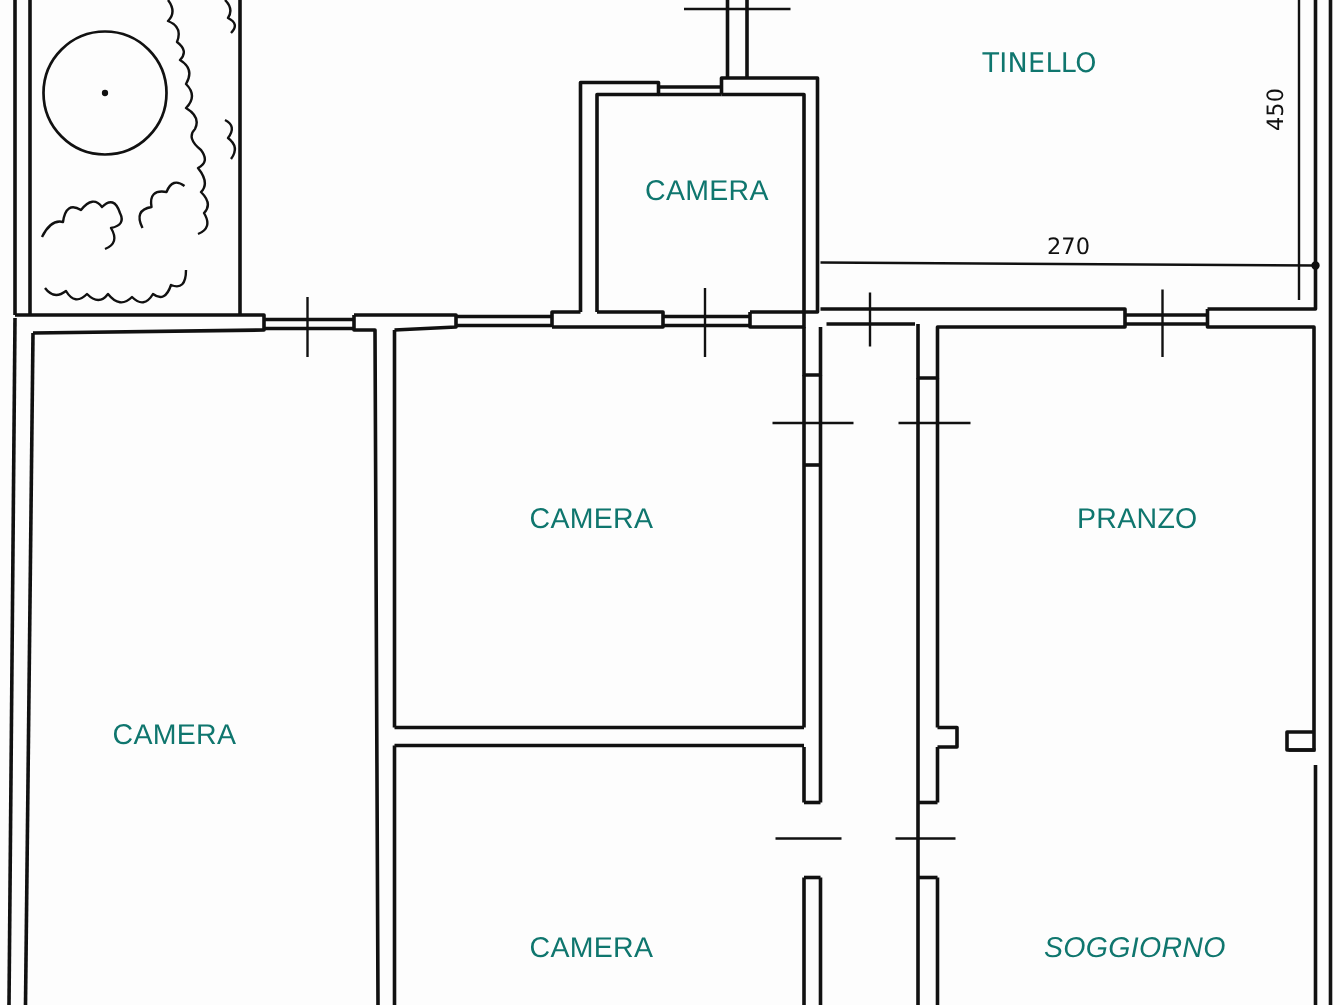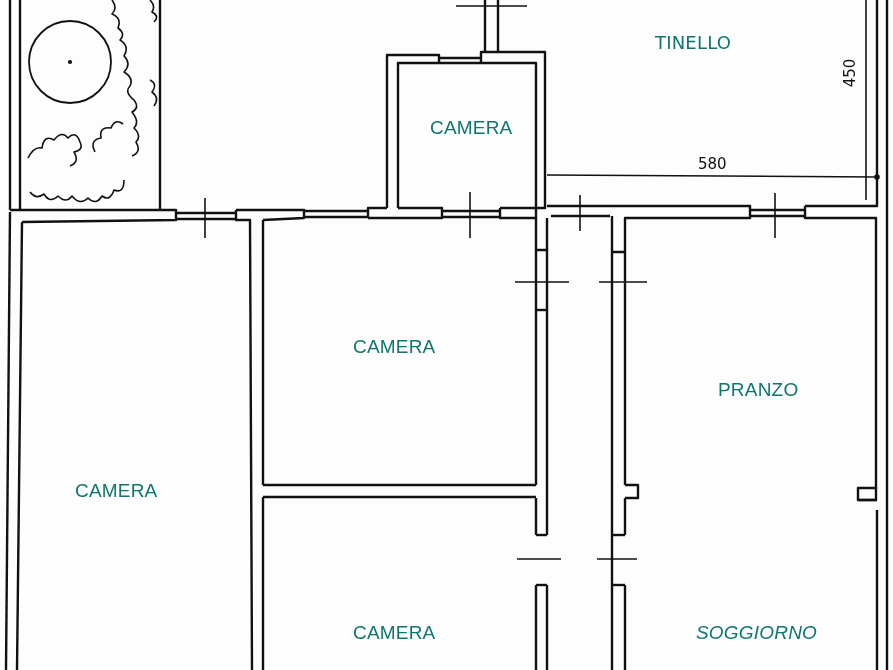--- a/index.html
+++ b/index.html
@@ -117,19 +117,19 @@
       <path d="M95,152 q-6,-12 6,-14 q-2,-12 10,-10 q4,-10 12,-4"></path>
       <path d="M150,0 q6,6 2,12 q8,4 2,10"></path>
       <path d="M150,80 q8,4 2,12 q8,6 2,14"></path>
     </g>
   </g>
 </svg>
 
 <div class="room-label" style="left:655px;top:32px;font-family:'DejaVu Sans',sans-serif;font-size:18px;">TINELLO</div>
 <div class="room-label" style="left:430px;top:117px;">CAMERA</div>
 <div class="room-label" style="left:353px;top:336px;">CAMERA</div>
-<div class="room-label" style="left:718px;top:336px;margin-top:43px;">PRANZO</div>
+<div class="room-label" style="left:718px;top:336px;">PRANZO</div>
 <div class="room-label" style="left:75px;top:480px;">CAMERA</div>
 <div class="room-label" style="left:353px;top:622px;">CAMERA</div>
 <div class="room-label" style="left:696px;top:622px;font-style:italic;">SOGGIORNO</div>
 
-<div class="dim-label" style="left:698px;top:155px;">580</div>
+<div class="dim-label" style="left:698px;top:155px;">270</div>
 <div class="dim-label" style="left:836px;top:64px;transform:rotate(-90deg);transform-origin:center;">450</div>
 
 </body></html>

